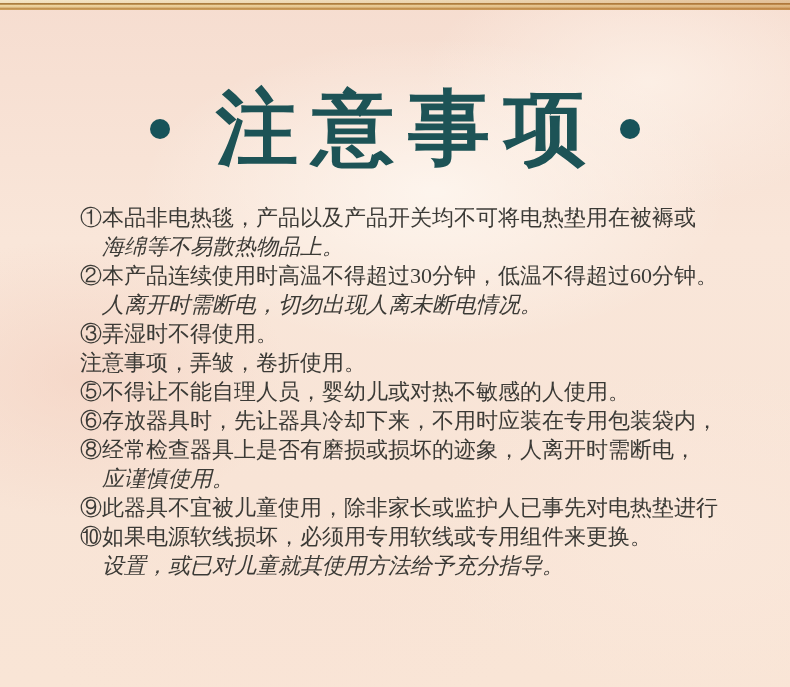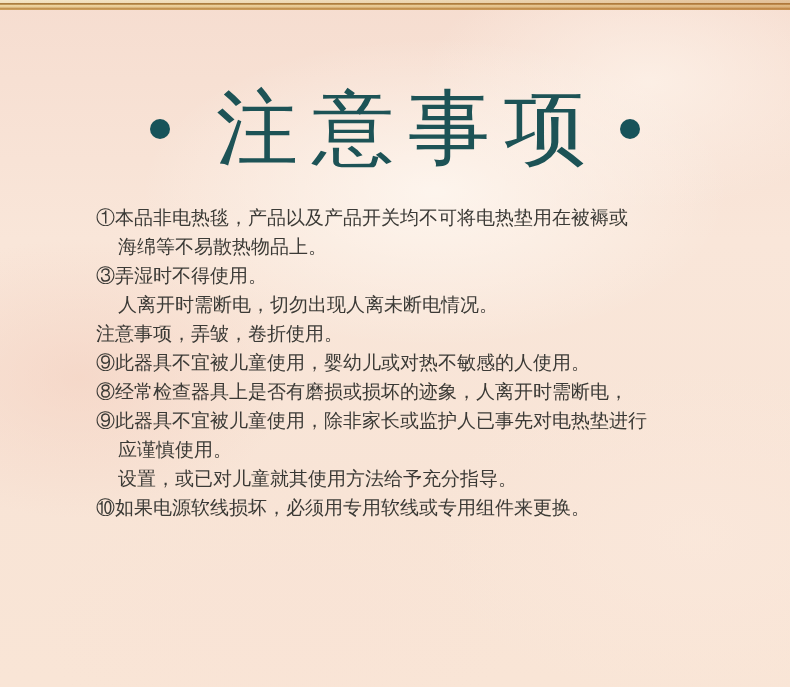--- a/index.html
+++ b/index.html
@@ -45,63 +45,66 @@
   .title-dot {
     width: 20px;
     height: 20px;
     border-radius: 50%;
     background: #17535a;
     flex: 0 0 auto;
   }
   .title-text {
     margin: 12px;
     font-size: 82px;
-    font-weight: normal;
+    font-weight: bold;
     line-height: 1;
     color: #1d5356;
     letter-spacing: 14px;
     margin-right: -14px; 
     white-space: nowrap;
   }
   .notice-list {
     position: absolute;
     top: 203px;
-    left: 96px;
+    left: 80px;
     right: 20px;
     color: #3b3a36;
-    font-size: 19px;
+    font-size: 22px;
     line-height: 29px;
   }
   .line {
     white-space: nowrap;
   }
   .line.cont {
     padding-left: 22px;
+    font-style: italic;
   }
 </style>
 </head>
 <body>
 
 <div class="page">
 
   <div class="gold-bar"></div>
 
   <div class="title-row">
     <span class="title-dot"></span>
     <h1 class="title-text">注意事项</h1>
     <span class="title-dot"></span>
   </div>
 
   <div class="notice-list">
     <div class="line">①本品非电热毯，产品以及产品开关均不可将电热垫用在被褥或</div>
     <div class="line cont">海绵等不易散热物品上。</div>
+    <div class="line">②本产品连续使用时高温不得超过30分钟，低温不得超过60分钟。</div>
+    <div class="line cont">人离开时需断电，切勿出现人离未断电情况。</div>
     <div class="line">③弄湿时不得使用。</div>
-    <div class="line cont">人离开时需断电，切勿出现人离未断电情况。</div>
     <div class="line">注意事项，弄皱，卷折使用。</div>
-    <div class="line">⑨此器具不宜被儿童使用，婴幼儿或对热不敏感的人使用。</div>
+    <div class="line">⑤不得让不能自理人员，婴幼儿或对热不敏感的人使用。</div>
+    <div class="line">⑥存放器具时，先让器具冷却下来，不用时应装在专用包装袋内，</div>
     <div class="line">⑧经常检查器具上是否有磨损或损坏的迹象，人离开时需断电，</div>
+    <div class="line cont">应谨慎使用。</div>
     <div class="line">⑨此器具不宜被儿童使用，除非家长或监护人已事先对电热垫进行</div>
-    <div class="line cont">应谨慎使用。</div>
+    <div class="line">⑩如果电源软线损坏，必须用专用软线或专用组件来更换。</div>
     <div class="line cont">设置，或已对儿童就其使用方法给予充分指导。</div>
-    <div class="line">⑩如果电源软线损坏，必须用专用软线或专用组件来更换。</div>
   </div>
 
 </div>
 
 </body></html>

